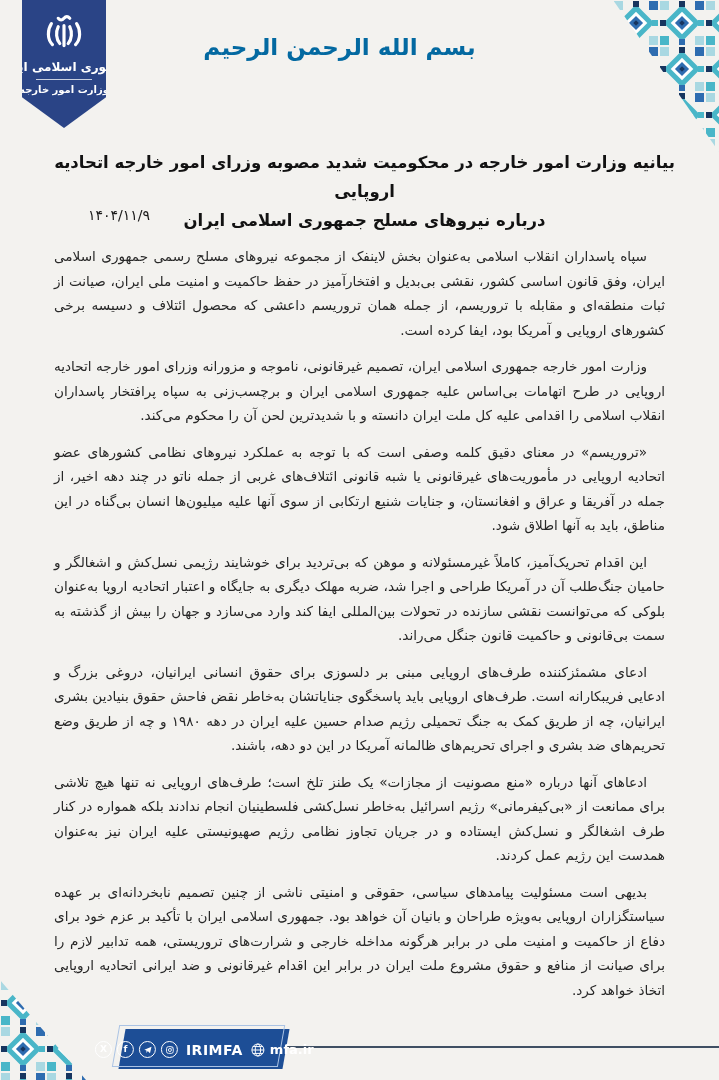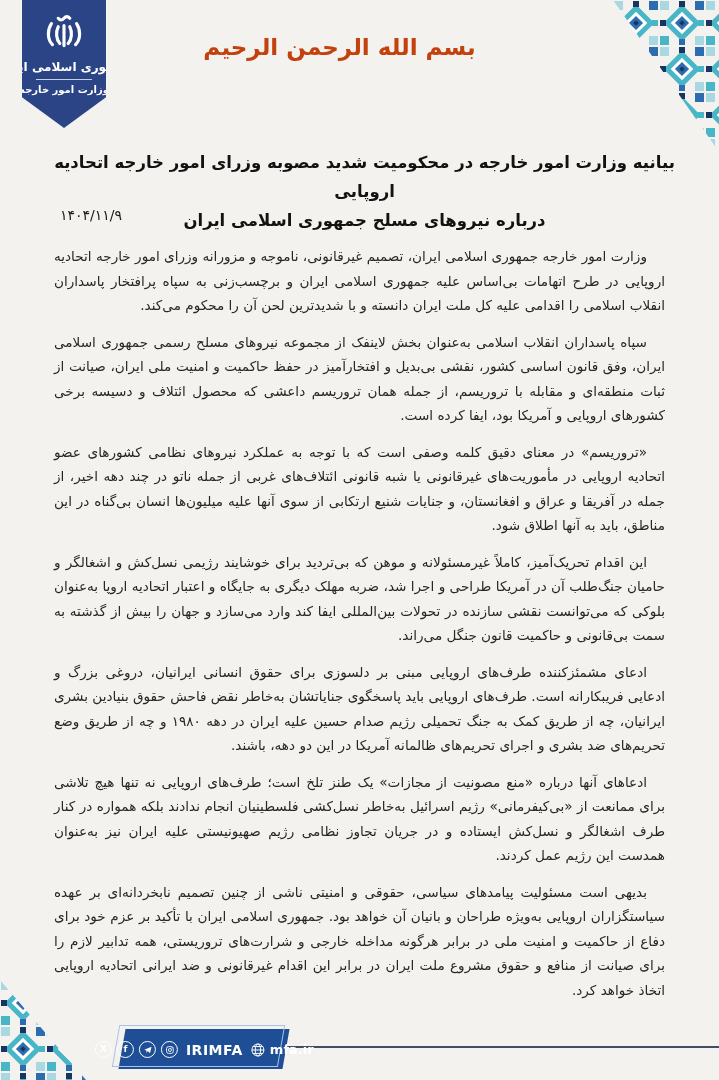--- a/index.html
+++ b/index.html
@@ -23,31 +23,31 @@
     color:#fff;text-align:center;
   }
   .emblem{margin-top:12px;}
   .org-line1{font-size:12px;font-weight:bold;margin-top:6px;direction:rtl;white-space:nowrap;}
   .org-divider{width:56px;height:1px;background:rgba(255,255,255,.75);margin:5px 0 4px 0;}
   .org-line2{font-size:10px;font-weight:bold;direction:rtl;white-space:nowrap;}
 
   
   .bismillah{
     position:absolute;top:34px;left:0;right:40px;text-align:center;
-    font-size:23px;font-weight:bold;color:#c2410c;direction:rtl;
+    font-size:23px;font-weight:bold;color:#0369a1;direction:rtl;
   }
 
   
   .title{
     position:absolute;top:148px;left:40px;right:30px;
     direction:rtl;text-align:center;font-weight:bold;
     font-size:16.5px;line-height:29px;color:#121212;
   }
   .date{
-    position:absolute;top:207px;left:60px;
+    position:absolute;top:207px;left:88px;
     direction:ltr;font-size:14px;letter-spacing:5px;color:#1a1a1a;
   }
 
   
   .statement{
     position:absolute;top:244px;left:54px;right:54px;
     direction:rtl;text-align:justify;
     font-size:13.6px;line-height:24.5px;color:#272727;
   }
   .statement p{margin:0 0 12px 0;text-indent:18px;}
@@ -134,22 +134,22 @@
   <div class="bismillah">بسم الله الرحمن الرحیم</div>
 
   <div class="title">
     <span>بیانیه وزارت امور خارجه در محکومیت شدید مصوبه وزرای امور خارجه اتحادیه اروپایی</span><br>
     <span>درباره نیروهای مسلح جمهوری اسلامی ایران</span>
   </div>
 
   <div class="date">۱۴۰۴/۱۱/۹</div>
 
   <div class="statement">
+    <p>سپاه پاسداران انقلاب اسلامی به‌عنوان بخش لاینفک از مجموعه نیروهای مسلح رسمی جمهوری اسلامی ایران، وفق قانون اساسی کشور، نقشی بی‌بدیل و افتخارآمیز در حفظ حاکمیت و امنیت ملی ایران، صیانت از ثبات منطقه‌ای و مقابله با تروریسم، از جمله همان تروریسم داعشی که محصول ائتلاف و دسیسه برخی کشورهای اروپایی و آمریکا بود، ایفا کرده است.</p>
     <p>وزارت امور خارجه جمهوری اسلامی ایران، تصمیم غیرقانونی، ناموجه و مزورانه وزرای امور خارجه اتحادیه اروپایی در طرح اتهامات بی‌اساس علیه جمهوری اسلامی ایران و برچسب‌زنی به سپاه پرافتخار پاسداران انقلاب اسلامی را اقدامی علیه کل ملت ایران دانسته و با شدیدترین لحن آن را محکوم می‌کند.</p>
-    <p>سپاه پاسداران انقلاب اسلامی به‌عنوان بخش لاینفک از مجموعه نیروهای مسلح رسمی جمهوری اسلامی ایران، وفق قانون اساسی کشور، نقشی بی‌بدیل و افتخارآمیز در حفظ حاکمیت و امنیت ملی ایران، صیانت از ثبات منطقه‌ای و مقابله با تروریسم، از جمله همان تروریسم داعشی که محصول ائتلاف و دسیسه برخی کشورهای اروپایی و آمریکا بود، ایفا کرده است.</p>
     <p>«تروریسم» در معنای دقیق کلمه وصفی است که با توجه به عملکرد نیروهای نظامی کشورهای عضو اتحادیه اروپایی در مأموریت‌های غیرقانونی یا شبه قانونی ائتلاف‌های غربی از جمله ناتو در چند دهه اخیر، از جمله در آفریقا و عراق و افغانستان، و جنایات شنیع ارتکابی از سوی آنها علیه میلیون‌ها انسان بی‌گناه در این مناطق، باید به آنها اطلاق شود.</p>
     <p>این اقدام تحریک‌آمیز، کاملاً غیرمسئولانه و موهن که بی‌تردید برای خوشایند رژیمی نسل‌کش و اشغالگر و حامیان جنگ‌طلب آن در آمریکا طراحی و اجرا شد، ضربه مهلک دیگری به جایگاه و اعتبار اتحادیه اروپا به‌عنوان بلوکی که می‌توانست نقشی سازنده در تحولات بین‌المللی ایفا کند وارد می‌سازد و جهان را بیش از گذشته به سمت بی‌قانونی و حاکمیت قانون جنگل می‌راند.</p>
     <p>ادعای مشمئزکننده طرف‌های اروپایی مبنی بر دلسوزی برای حقوق انسانی ایرانیان، دروغی بزرگ و ادعایی فریبکارانه است. طرف‌های اروپایی باید پاسخگوی جنایاتشان به‌خاطر نقض فاحش حقوق بنیادین بشری ایرانیان، چه از طریق کمک به جنگ تحمیلی رژیم صدام حسین علیه ایران در دهه ۱۹۸۰ و چه از طریق وضع تحریم‌های ضد بشری و اجرای تحریم‌های ظالمانه آمریکا در این دو دهه، باشند.</p>
     <p>ادعاهای آنها درباره «منع مصونیت از مجازات» یک طنز تلخ است؛ طرف‌های اروپایی نه تنها هیچ تلاشی برای ممانعت از «بی‌کیفرمانی» رژیم اسرائیل به‌خاطر نسل‌کشی فلسطینیان انجام ندادند بلکه همواره در کنار طرف اشغالگر و نسل‌کش ایستاده و در جریان تجاوز نظامی رژیم صهیونیستی علیه ایران نیز به‌عنوان همدست این رژیم عمل کردند.</p>
     <p>بدیهی است مسئولیت پیامدهای سیاسی، حقوقی و امنیتی ناشی از چنین تصمیم نابخردانه‌ای بر عهده سیاستگزاران اروپایی به‌ویژه طراحان و بانیان آن خواهد بود. جمهوری اسلامی ایران با تأکید بر عزم خود برای دفاع از حاکمیت و امنیت ملی در برابر هرگونه مداخله خارجی و شرارت‌های تروریستی، همه تدابیر لازم را برای صیانت از منافع و حقوق مشروع ملت ایران در برابر این اقدام غیرقانونی و ضد ایرانی اتحادیه اروپایی اتخاذ خواهد کرد.</p>
   </div>
 
   <div class="footer-line"></div>
 
   <div class="footer-banner">

